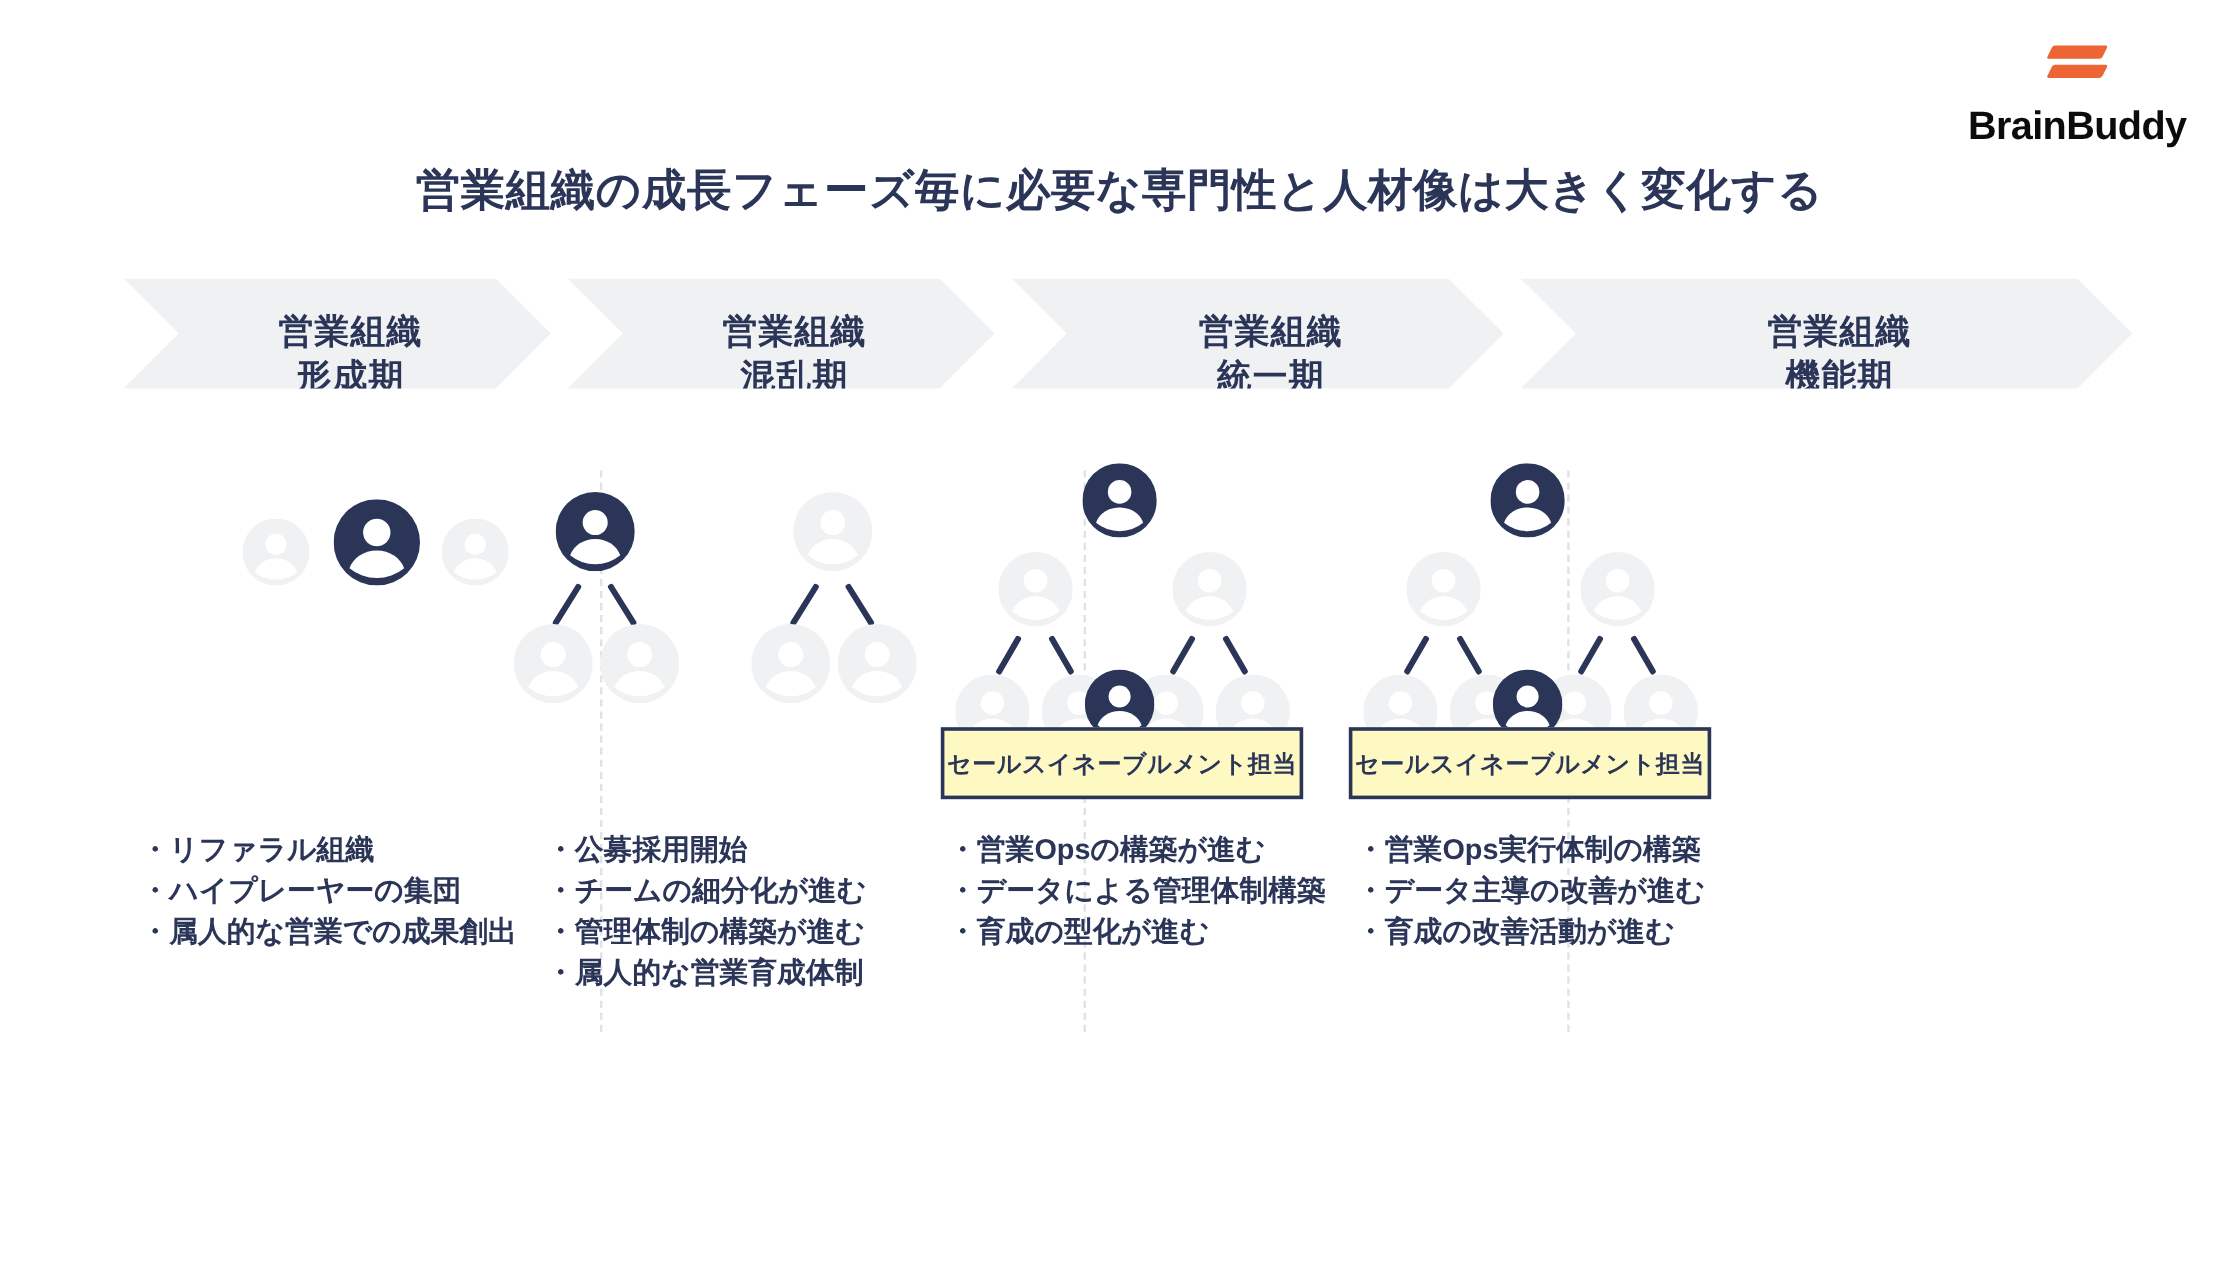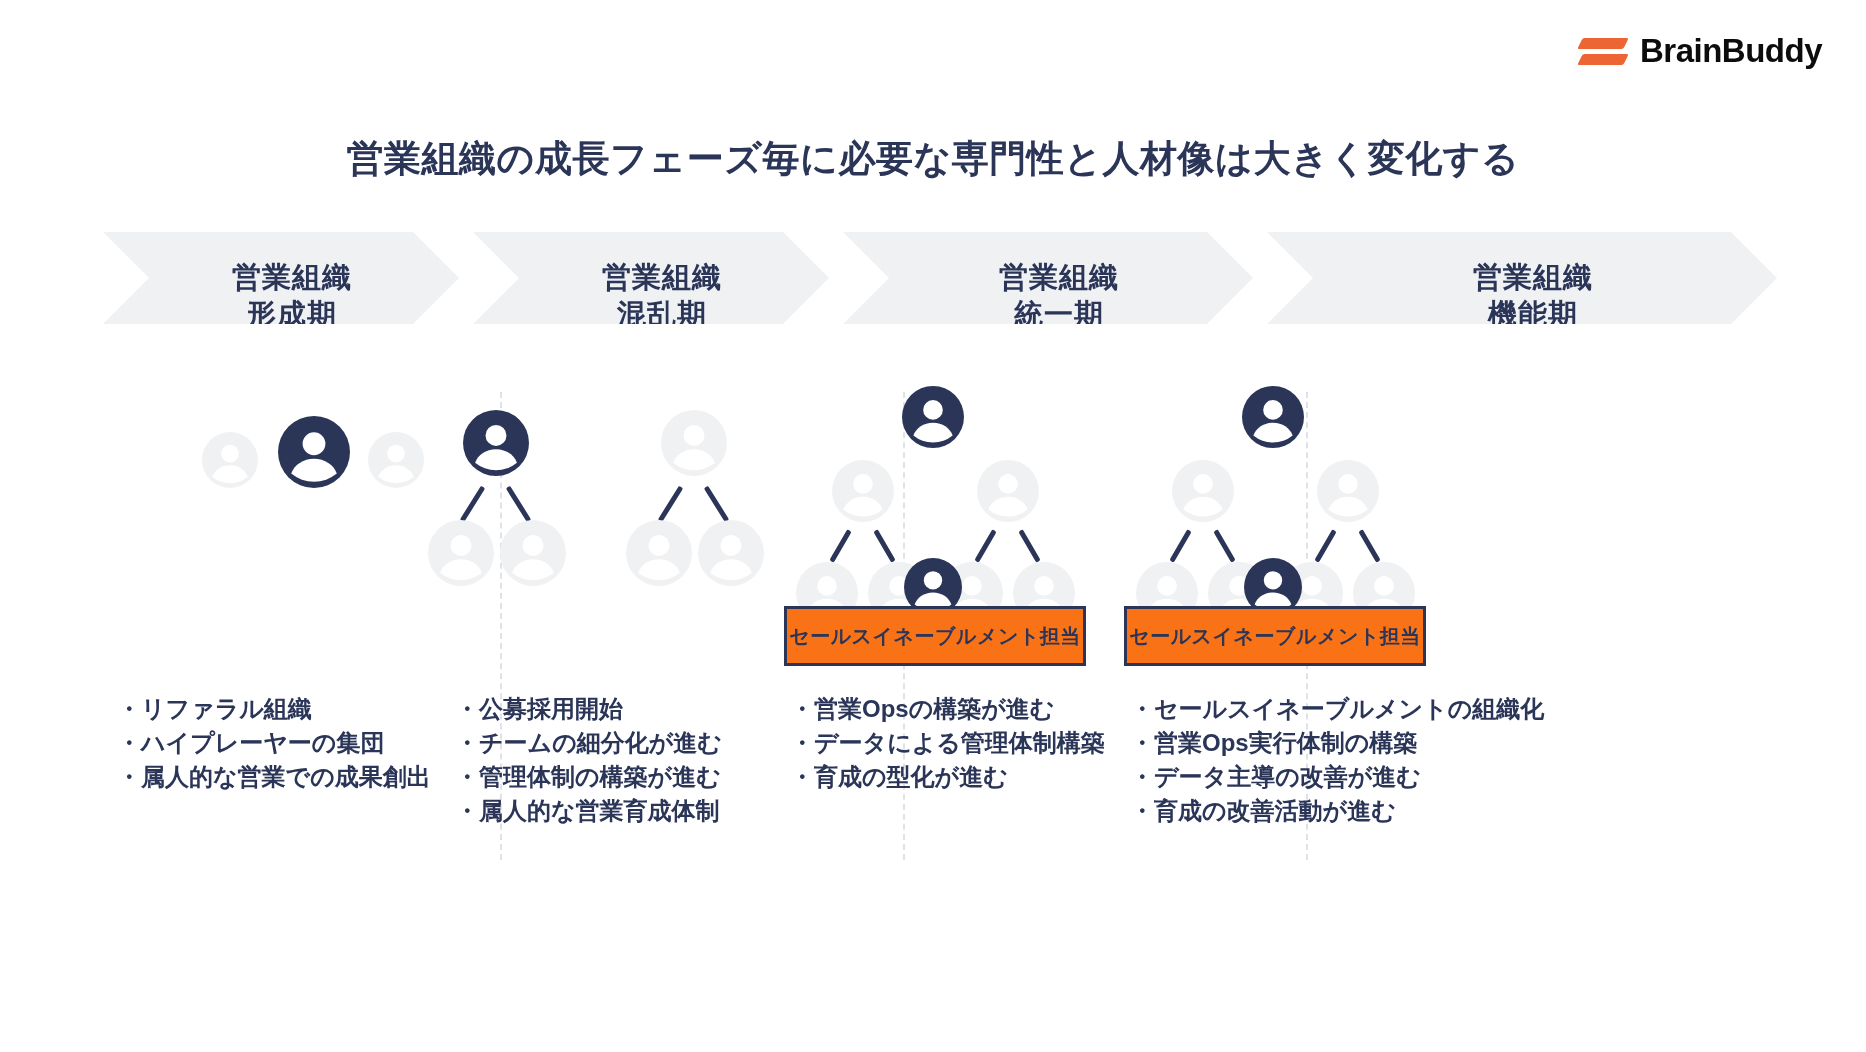--- a/index.html
+++ b/index.html
@@ -6,21 +6,21 @@
   body{
     width:1866px;height:1052px;
     background:#ffffff;
     font-family:"Liberation Sans","DejaVu Sans",sans-serif;
     overflow:hidden;position:relative;
     -webkit-font-smoothing:antialiased;
   }
   .slide{position:absolute;inset:0;}
 
   
-  .logo{position:absolute;right:44px;top:30px;display:flex;align-items:center;gap:14px;}
+  .logo{position:absolute;right:44px;top:30px;display:flex;align-items:center;gap:14px;flex-direction:column;}
   .logo-mark{position:relative;width:46px;height:42px;}
   .logo-mark i{
     position:absolute;left:0;width:46px;height:11px;
     background:#EC6533;border-radius:2px;
     transform:skewX(-26deg);transform-origin:left center;
   }
   .logo-mark i.b1{top:8px;}
   .logo-mark i.b2{top:24px;}
   .logo-text{font-size:33px;font-weight:bold;color:#0c0c0c;letter-spacing:-0.5px;}
 
@@ -63,21 +63,21 @@
   
   .av{position:absolute;border-radius:50%;}
   .av svg{display:block;width:100%;height:100%;}
 
   
   .link{position:absolute;background:#2A3558;border-radius:2px;transform-origin:center;}
 
   
   .badge-box{
     position:absolute;
-    border:3px solid #2A3558;background:#f97316;
+    border:3px solid #2A3558;background:#fef9c3;
     display:flex;align-items:center;justify-content:center;
     font-size:20px;font-weight:bold;color:#2A3558;letter-spacing:0.5px;
   }
 
   
   .bullets{position:absolute;color:#2A3558;font-size:24px;font-weight:bold;line-height:1.42;}
   .bullets div{white-space:nowrap;}
 </style>
 </head>
 <body>
@@ -350,20 +350,19 @@
       <div class="av" style="left:114px;top:166px;width:58px;height:58px;">
         <svg viewBox="0 0 48 48">
             <circle cx="24" cy="24" r="24" fill="#2A3558"></circle>
             <circle cx="24" cy="18.5" r="7.6" fill="#ffffff"></circle>
             <path d="M24 28.5c-7.2 0-13.2 4.1-15.2 9.9A24 24 0 0 0 39.2 38.4C37.2 32.6 31.2 28.5 24 28.5z" fill="#ffffff"></path>
           </svg>
       </div>
       <div class="badge-box" style="left:-6px;top:214px;width:296px;height:54px;">セールスイネーブルメント担当</div>
     </div>
     <div class="bullets" style="left:0px;top:300px;">
-      <div>・セールスイネーブルメントの組織化</div>
       <div>・営業Ops実行体制の構築</div>
       <div>・データ主導の改善が進む</div>
       <div>・育成の改善活動が進む</div>
     </div>
   </div>
 
 </div>
 
 </body></html>

